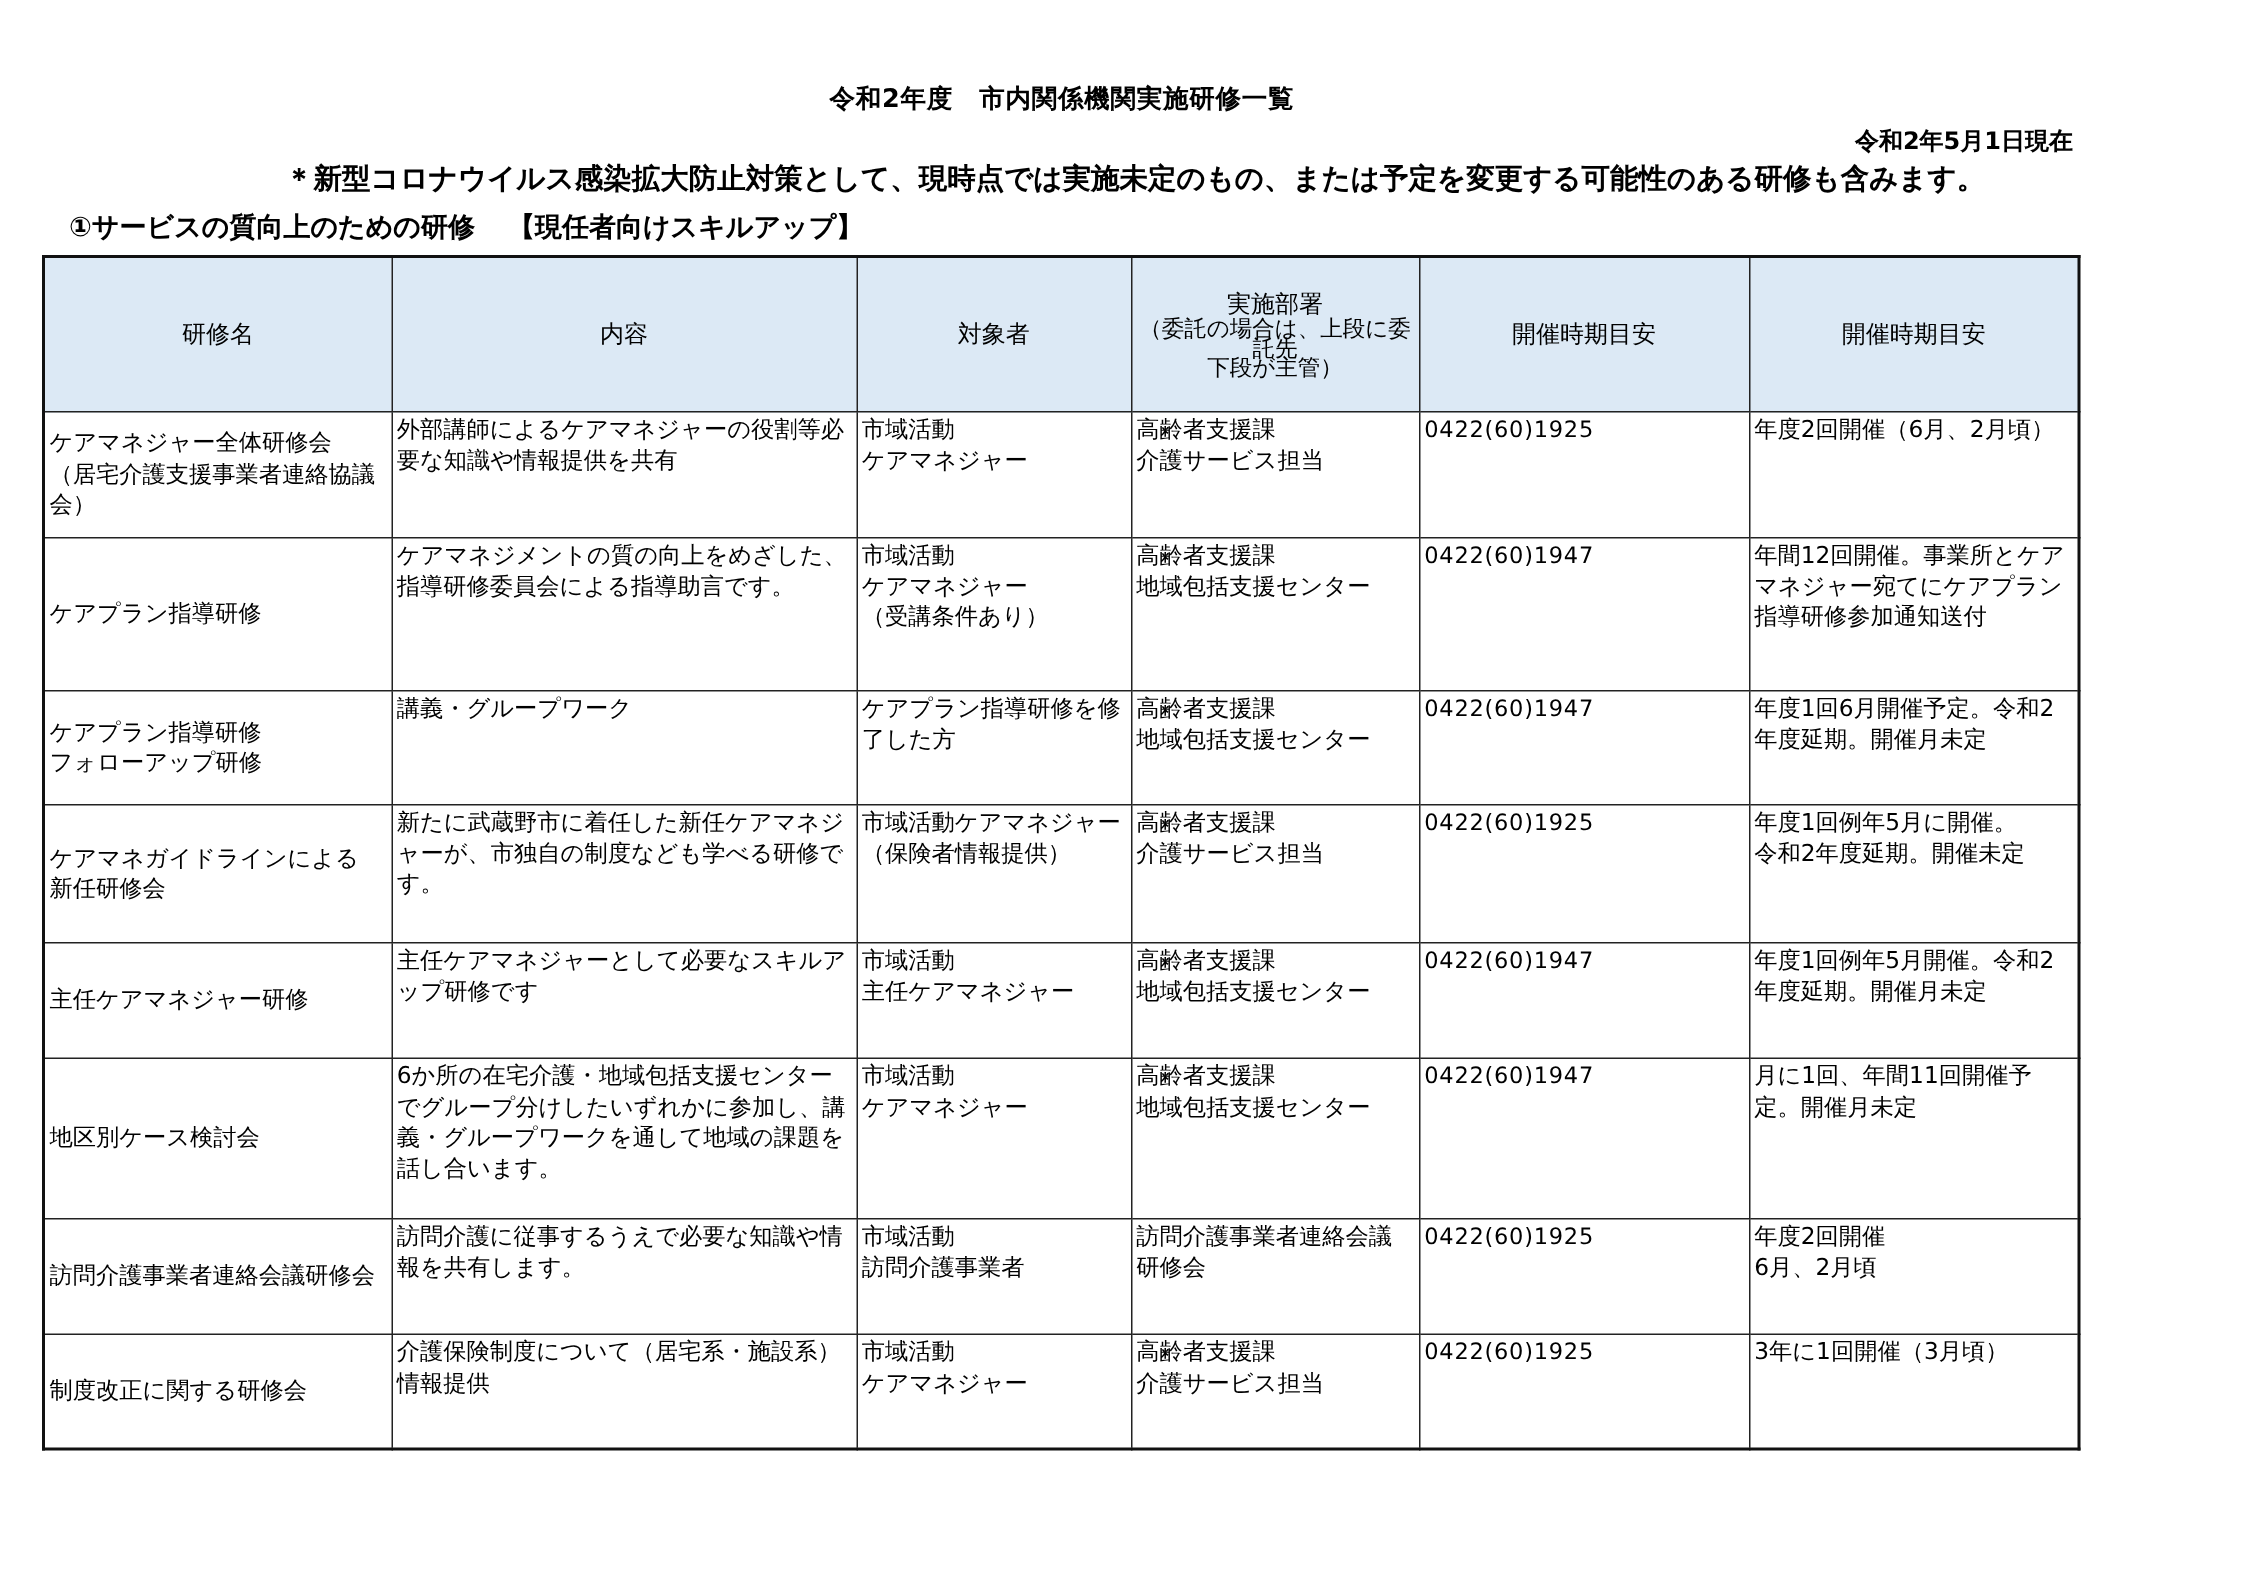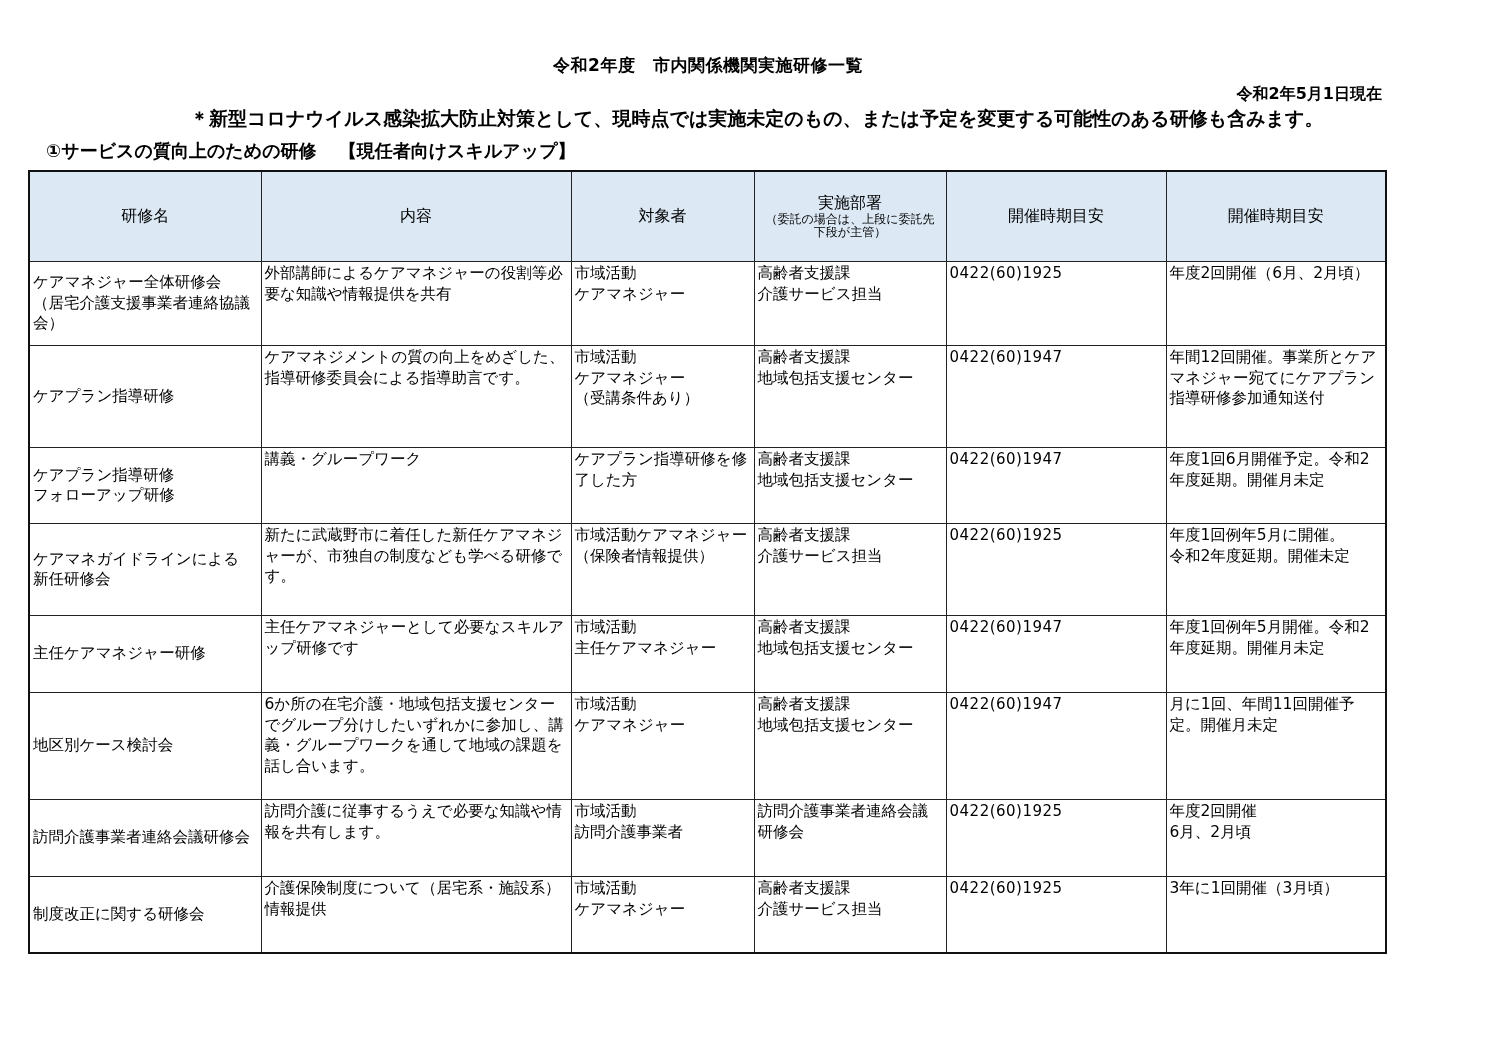--- a/index.html
+++ b/index.html
@@ -31,21 +31,21 @@
   }
   th, td {
     border: 1.5px solid #222; vertical-align: top;
     font-size: 15.5px; line-height: 20.5px; padding: 1px 3px 2px 3px;
     font-weight: normal; white-space: pre-line; word-break: break-all;
   }
   th {
     background: #dce9f5; vertical-align: middle; text-align: center;
     height: 63px; font-size: 16px; line-height: 20px;
   }
-  th .hnote { display: block; font-size: 12px; line-height: 13px; }
+  th .hnote { display: block; font-size: 15px; line-height: 13px; }
   td.name { vertical-align: middle; }
   td.phone { font-size: 15px; letter-spacing: 0.5px; }
 </style>
 </head>
 <body>
 
 <div class="title">令和2年度　市内関係機関実施研修一覧</div>
 <div class="asof">令和2年5月1日現在</div>
 <div class="notice">＊新型コロナウイルス感染拡大防止対策として、現時点では実施未定のもの、または予定を変更する可能性のある研修も含みます。</div>
 <div class="section">

